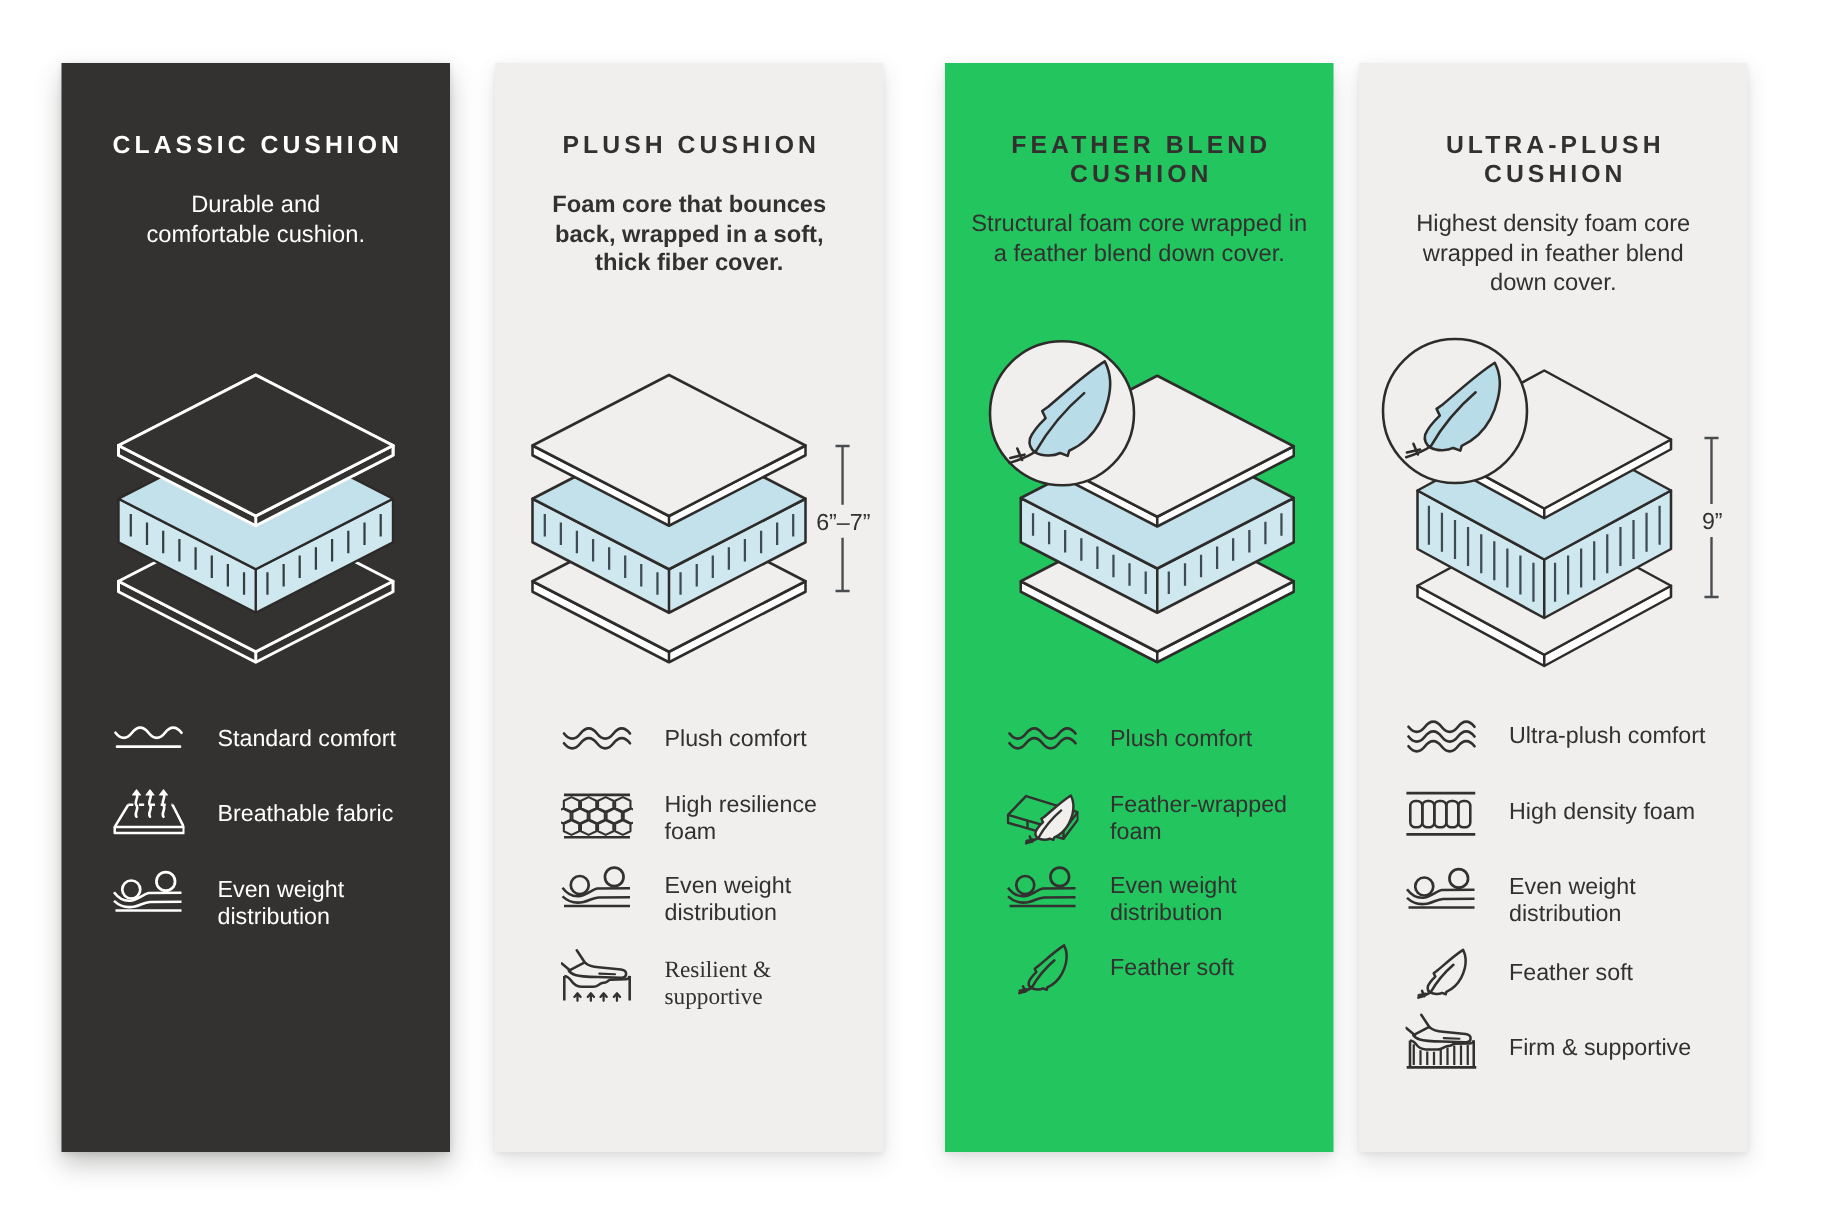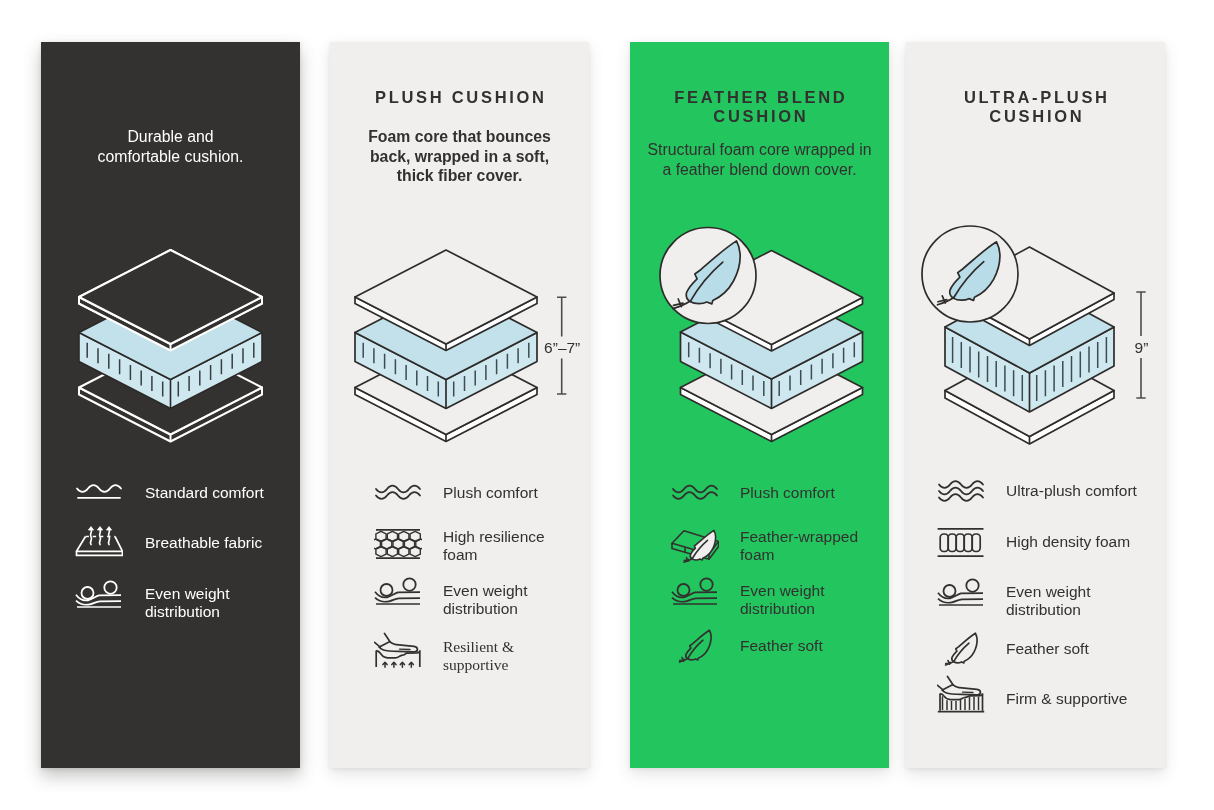--- a/index.html
+++ b/index.html
@@ -1,13 +1,14 @@
 <!DOCTYPE html>
 <html><head><meta charset="utf-8"><style>html,body{margin:0;padding:0;}body{width:1214px;height:810px;background:#ffffff;font-family:"Liberation Sans",sans-serif;overflow:hidden;position:relative;}.panel{position:absolute;top:42px;width:259px;height:726px;}.panel.light{box-shadow:0 6px 14px rgba(90,88,86,0.16), 0 1px 4px rgba(90,88,86,0.10);}.panel.dark{box-shadow:0 8px 16px rgba(60,58,56,0.30), 0 1px 4px rgba(60,58,56,0.15);}.title{position:absolute;left:0;width:100%;text-align:center;font-weight:bold;font-size:16.5px;letter-spacing:2.7px;padding-left:2.7px;box-sizing:border-box;line-height:19px;}.body{position:absolute;left:0;width:100%;text-align:center;font-size:15.8px;line-height:19.5px;}.lbl{position:absolute;font-size:15.5px;line-height:18px;white-space:nowrap;}svg{position:absolute;}</style></head><body>
 <div class="panel dark" style="left:41px;background:#343230;color:#ffffff;">
+    <div class="title" style="top:46px;">CLASSIC CUSHION</div>
     <div class="body" style="top:85px;">Durable and<br>comfortable cushion.</div>
     <svg style="left:0;top:0;" width="259" height="726" viewBox="0 42 259 726">
       <polygon points="38.0,387.5 38.0,394.5 129.5,441.5 221.0,394.5 221.0,387.5 129.5,434.5" fill="#343230" stroke="#ffffff" stroke-width="2.0" stroke-linejoin="round"></polygon>
       <polygon points="129.5,340.5 221.0,387.5 129.5,434.5 38.0,387.5" fill="#343230" stroke="#ffffff" stroke-width="2.0" stroke-linejoin="round"></polygon>
       <line x1="129.5" y1="434.5" x2="129.5" y2="441.5" stroke="#ffffff" stroke-width="2.0"></line>
       <polygon points="38.0,297.0 38.0,303.5 129.5,350.5 221.0,303.5 221.0,297.0 129.5,344.0" fill="#343230" stroke="#ffffff" stroke-width="2.0" stroke-linejoin="round"></polygon>
       <polygon points="129.5,250.0 221.0,297.0 129.5,344.0 38.0,297.0" fill="#343230" stroke="#ffffff" stroke-width="2.0" stroke-linejoin="round"></polygon>
       <line x1="129.5" y1="344" x2="129.5" y2="350.5" stroke="#ffffff" stroke-width="2.0"></line>
       <polygon points="38.0,332.5 38.0,361.5 129.5,408.5 221.0,361.5 221.0,332.5 129.5,379.5" fill="#cfe8ef" stroke="#2c2a28" stroke-width="1.6" stroke-linejoin="round"></polygon>
       <polygon points="129.5,285.5 221.0,332.5 129.5,379.5 38.0,332.5" fill="#c3e1ea" stroke="#2c2a28" stroke-width="1.6" stroke-linejoin="round"></polygon>
@@ -156,20 +157,21 @@
         <path d="M28.5,-34.6 C15,-26 3,-14.5 -9,-4.5 L-13.2,-1.5 L-10.9,3.3 C-15.8,8 -19.8,13 -21.4,17 C-22.3,20.5 -20.9,24.3 -17.6,26.2 C-13.2,28.7 -5.5,28.7 -1.2,26.5 L3.8,28.4 L4.8,25 C13,21.3 20.8,14.2 25.5,5.5 C30.2,-3.5 32.5,-14.5 32.1,-21.5 C31.8,-27 30.2,-31.3 28.5,-34.6 Z" fill="none" stroke="#333130" stroke-width="1.7" stroke-linejoin="round" vector-effect="non-scaling-stroke"></path>
         <path d="M14.8,-13.4 C5,-5 -8,9 -17.4,25.3" fill="none" stroke="#333130" stroke-width="1.7" stroke-linecap="round" vector-effect="non-scaling-stroke"></path>
         <path d="M-17.4,25.3 C-22,28.5 -28,31 -35,33.1" fill="none" stroke="#333130" stroke-width="1.7" stroke-linecap="round" vector-effect="non-scaling-stroke"></path>
         <path d="M-29.8,23.5 L-26.6,31.2 M-34.5,29.8 L-25,27.6" fill="none" stroke="#333130" stroke-width="1.7" stroke-linecap="round" vector-effect="non-scaling-stroke"></path>
       </g>
     </svg>
     <div class="lbl" style="left:110px;top:595.0px;">Feather soft</div>
   </div>
 <div class="panel light" style="left:906px;background:#f0efee;color:#333130;">
     <div class="title" style="top:46px;">ULTRA-PLUSH<br>CUSHION</div>
+    <div class="body" style="top:98px;">Highest density foam core<br>wrapped in feather blend<br>down cover.</div>
     <svg style="left:0;top:0;" width="259" height="726" viewBox="0 42 259 726">
       <polygon points="39.0,390.5 39.0,398.0 123.5,444.0 208.0,398.0 208.0,390.5 123.5,436.5" fill="#ffffff" stroke="#2e2c2a" stroke-width="1.7" stroke-linejoin="round"></polygon>
       <polygon points="123.5,344.5 208.0,390.5 123.5,436.5 39.0,390.5" fill="#f0efee" stroke="#2e2c2a" stroke-width="1.7" stroke-linejoin="round"></polygon>
       <line x1="123.5" y1="436.5" x2="123.5" y2="444.0" stroke="#2e2c2a" stroke-width="1.7"></line>
       <polygon points="39.0,327.0 39.0,366.0 123.5,412.0 208.0,366.0 208.0,327.0 123.5,373.0" fill="#cfe8ef" stroke="#2e2c2a" stroke-width="1.7" stroke-linejoin="round"></polygon>
       <polygon points="123.5,281.0 208.0,327.0 123.5,373.0 39.0,327.0" fill="#c3e1ea" stroke="#2e2c2a" stroke-width="1.7" stroke-linejoin="round"></polygon>
       <line x1="123.5" y1="373" x2="123.5" y2="412" stroke="#2e2c2a" stroke-width="1.7"></line>
       <path d="M46.6,337.1v26M200.4,337.1v26M55.3,341.9v26M191.7,341.9v26M64.0,346.6v26M183.0,346.6v26M72.7,351.4v26M174.3,351.4v26M81.5,356.1v26M165.5,356.1v26M90.2,360.9v26M156.8,360.9v26M98.9,365.6v26M148.1,365.6v26M107.6,370.3v26M139.4,370.3v26M116.3,375.1v26M130.7,375.1v26" stroke="#3d4b52" stroke-width="1.5" fill="none"></path>
       <polygon points="39.0,293.0 39.0,299.5 123.5,345.5 208.0,299.5 208.0,293.0 123.5,339.0" fill="#ffffff" stroke="#2e2c2a" stroke-width="1.7" stroke-linejoin="round"></polygon>
       <polygon points="123.5,247.0 208.0,293.0 123.5,339.0 39.0,293.0" fill="#f0efee" stroke="#2e2c2a" stroke-width="1.7" stroke-linejoin="round"></polygon>

